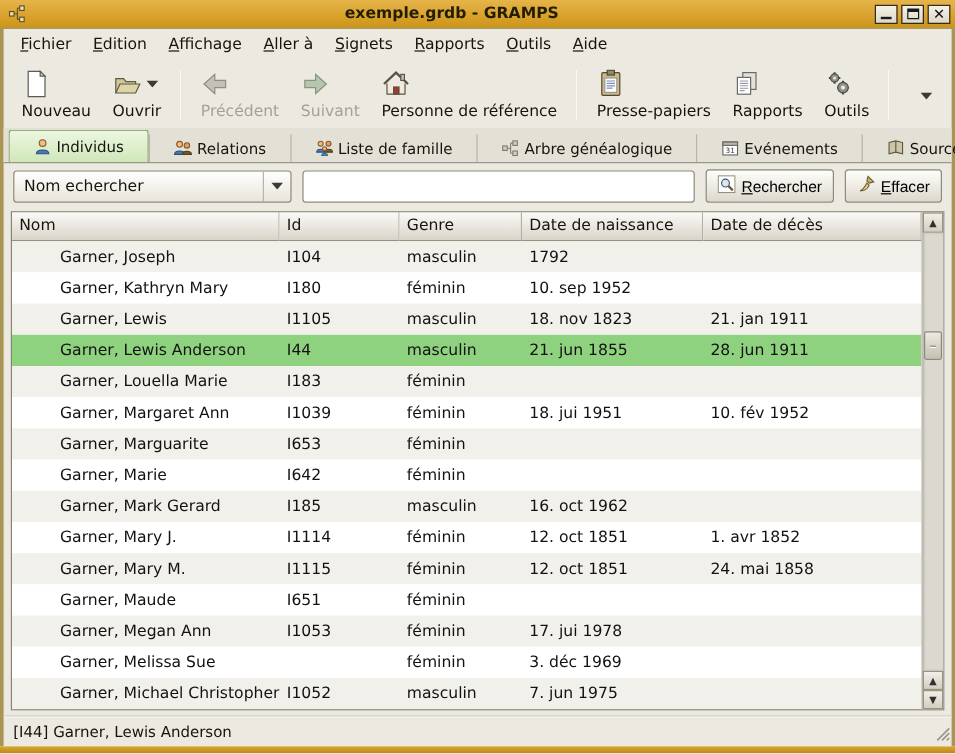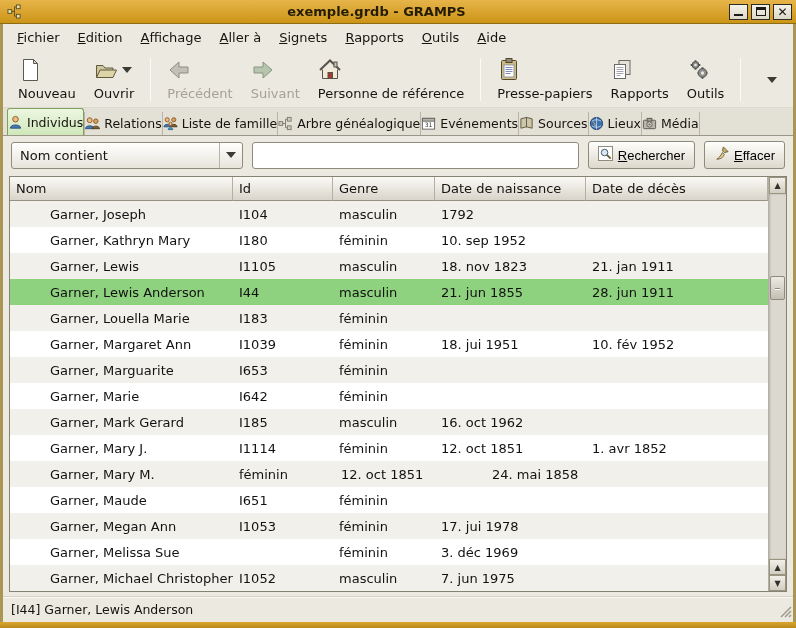--- a/index.html
+++ b/index.html
@@ -34,21 +34,21 @@
   .tb-btn { display:flex; flex-direction:column; align-items:flex-start; justify-content:flex-start; padding:4px 9px 2px; border-radius:3px; }
   .tb-iconrow { height:28px; display:flex; align-items:center; gap:4px; }
   .tb-lbl { font-size:13px; white-space:nowrap; margin-top:2px; }
   .tb-btn.disabled .tb-lbl { color:#a5a196; }
   .tb-sep { width:1px; background:#c7c3b7; border-right:1px solid #fbfaf6; margin:6px 7px; }
   .tb-overflow { margin-left:auto; align-self:center; padding:6px 10px; }
 
   
   .tabbar { height:28px; flex:none; display:flex; align-items:flex-end; background:#e3e0d6; padding:0 4px;
             border-bottom:1px solid #9b9788; }
-  .tab { display:flex; align-items:center; gap:4px; height:23px; padding:2px 0; white-space:nowrap;
+  .tab { display:flex; align-items:center; gap:4px; height:23px; padding:2px 20px; white-space:nowrap;
          font-size:12.5px; border-left:1px solid #b8b4a8; }
   .tab:first-child { border-left:none; }
   .tab.active { background:linear-gradient(#ecf7e0, var(--tab_active,#cfe7ba)); border:1px solid #7fa05e;
                 border-bottom:none; border-radius:3px 3px 0 0; height:27px; }
   .tab .icon { display:flex; align-items:center; }
 
   
   .filterbar { height:38px; flex:none; display:flex; align-items:center; padding:0 8px; gap:9px; }
   .combo { width:232px; height:27px; flex:none; border:1px solid #8e8a7c; border-radius:3px;
            background:linear-gradient(#ffffff,#e7e4da); display:flex; align-items:center; overflow:hidden; }
@@ -329,21 +329,21 @@
               <circle cx="8" cy="9" r="1.3" fill="#7d7a70"></circle>
             </svg>
           </span>
           <span>Média</span>
         </div>
         <div class="tab"></div>
       </div>
 
     <div class="filterbar">
       <div class="combo">
-        <span class="combo-val">Nom contient</span>
+        <span class="combo-val">Nom echercher</span>
         <span class="combo-dd">
             <svg viewBox="0 0 10 6" width="10" height="6">
               <path d="M0 0h10L5 6z" fill="#3c3a32"></path>
             </svg>
           </span>
       </div>
       <input class="search-input" type="text" value="" style="">
       <button class="btn">
         <span class="icon"><svg viewBox="0 0 16 16" width="15" height="15">
               <rect x="0.5" y="0.5" width="15" height="15" fill="#fff" stroke="#8a8674"></rect>
@@ -437,20 +437,21 @@
               </div>
               <div class="tr">
                 <div class="td name" style="width: 223px;">Garner, Mary J.</div>
                 <div class="td" style="width: 100px;">I1114</div>
                 <div class="td" style="width: 102px;">féminin</div>
                 <div class="td" style="width: 151px;">12. oct 1851</div>
                 <div class="td" style="flex: 1 1 0%;">1. avr 1852</div>
               </div>
               <div class="tr odd">
                 <div class="td name" style="width: 223px;">Garner, Mary M.</div>
+                <div class="td" style="width: 100px;">I1115</div>
                 <div class="td" style="width: 102px;">féminin</div>
                 <div class="td" style="width: 151px;">12. oct 1851</div>
                 <div class="td" style="flex: 1 1 0%;">24. mai 1858</div>
               </div>
               <div class="tr">
                 <div class="td name" style="width: 223px;">Garner, Maude</div>
                 <div class="td" style="width: 100px;">I651</div>
                 <div class="td" style="width: 102px;">féminin</div>
                 <div class="td" style="width: 151px;"></div>
                 <div class="td" style="flex: 1 1 0%;"></div>

